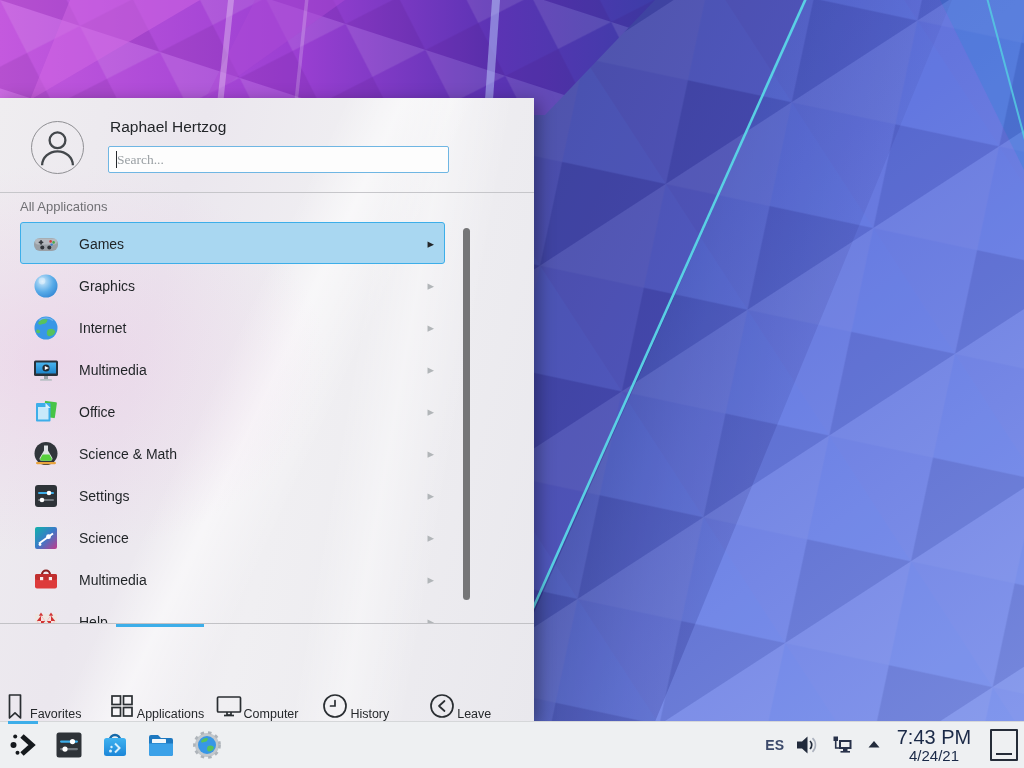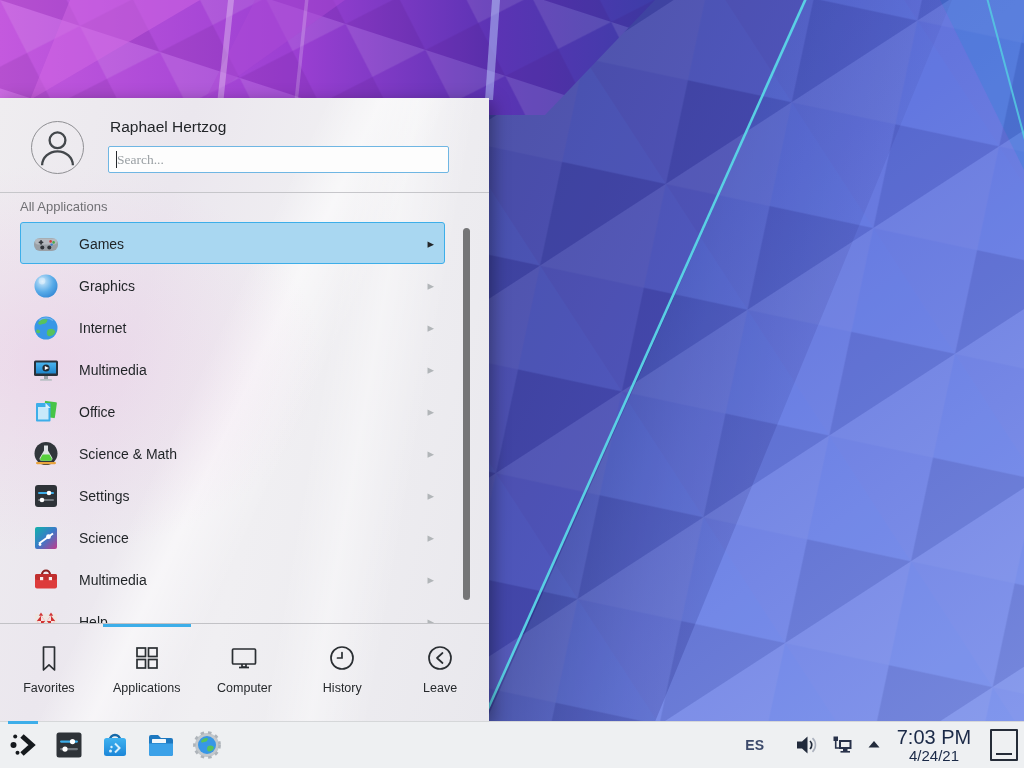--- a/index.html
+++ b/index.html
@@ -3,21 +3,21 @@
 <meta charset="utf-8">
 <style>
   * { margin:0; padding:0; box-sizing:border-box; }
   html,body { width:1024px; height:768px; overflow:hidden; }
   body { font-family:"Liberation Sans","DejaVu Sans",sans-serif; position:relative; background:#4a55c8; }
 
   .wallpaper { position:absolute; left:0; top:0; width:1024px; height:768px; z-index:0; }
 
   
   .kickoff {
-    position:absolute; left:0; top:98px; width:489px; height:623px; z-index:10;
+    position:absolute; left:0; top:98px; width:534px; height:623px; z-index:10;
     background:linear-gradient(105deg,#efedf0 0%,#ebe7ee 30%,#f0eff2 55%,#e9e8ed 100%);
     box-shadow:4px 4px 16px rgba(0,0,0,.35);
   }
   .kickoff::before {
     content:""; position:absolute; inset:0; pointer-events:none;
     background:
       radial-gradient(420px 300px at 10% 42%, rgba(233,183,224,.35), transparent 65%),
       linear-gradient(115deg, transparent 42%, rgba(255,255,255,.55) 49%, transparent 58%),
       linear-gradient(100deg, transparent 62%, rgba(255,255,255,.4) 70%, transparent 80%);
   }
@@ -45,39 +45,39 @@
   .cat-row.selected { background:#a9d7f1; border-color:#3daee9; }
   .cat-icon { position:absolute; left:11px; top:7px; width:28px; height:28px; }
   .cat-icon svg { width:28px; height:28px; display:block; }
   .cat-label { position:absolute; left:58px; top:0; line-height:42px; font-size:14px; color:#1f2326; }
   .cat-arrow { position:absolute; right:10px; top:0; line-height:41px; font-size:13px; color:#b1b5b8; }
   .cat-row.selected .cat-arrow { color:#232629; }
 
   .list-scrollbar { position:absolute; left:463px; top:130px; width:7px; height:372px; border-radius:4px; background:#757577; }
 
   .tabbar { position:absolute; left:0; top:525px; width:100%; height:98px; border-top:1px solid #c2c2c6; display:flex; }
-  .tab { position:relative; flex:1 1 0; display:flex; flex-direction:column; align-items:center; }
+  .tab { position:relative; flex:1 1 0; display:flex; flex-direction:row; align-items:flex-end; }
   .tab.active::before { content:""; position:absolute; top:0; left:50%; transform:translateX(-50%); width:88px; height:3px; background:#3daee9; }
   .tab-icon { margin-top:19px; width:30px; height:30px; }
   .tab-icon svg { width:30px; height:30px; display:block; }
   .tab-label { margin-top:8px; font-size:12.5px; color:#26292c; }
 
   
   .taskbar {
     position:absolute; left:0; top:721px; width:1024px; height:47px; z-index:20;
     background:#eef0f2; border-top:1px solid rgba(0,0,0,.10);
     display:flex; align-items:center;
   }
   .task-apps { display:flex; align-items:center; gap:16px; padding-left:8px; }
   .task-btn { position:relative; width:30px; height:30px; }
   .task-btn svg { width:30px; height:30px; display:block; }
   .task-btn .active-line { position:absolute; left:0; top:-9px; width:30px; height:3px; background:#3daee9; }
 
   .tray { margin-left:auto; display:flex; align-items:center; padding-right:6px; }
-  .kbd-layout { font-size:14px; font-weight:bold; color:#3c4a6b; margin-right:30px; }
+  .kbd-layout { font-size:14px; font-weight:bold; color:#3c4a6b; margin-right:10px; }
   .tray-icon { width:24px; height:24px; margin-right:12px; }
   .tray-icon svg { width:24px; height:24px; display:block; }
   .tray-caret { width:16px; height:16px; margin-right:10px; }
   .tray-caret svg { width:16px; height:16px; display:block; }
   .clock { text-align:center; color:#1a2947; margin-right:14px; min-width:84px; }
   .clock .time { font-size:20px; line-height:21px; }
   .clock .date { font-size:15px; line-height:16px; }
   .show-desktop { position:relative; width:28px; height:32px; border:2px solid #252c38; border-radius:1px; }
   .show-desktop::after { content:""; position:absolute; left:4px; right:4px; bottom:4px; height:2px; background:#252c38; }
 </style>
@@ -443,18 +443,18 @@
         <rect x="13" y="16" width="4.5" height="2" fill="#28324a"></rect>
         <rect x="10.5" y="18" width="9.5" height="1.6" fill="#28324a"></rect>
       </svg>
     </span>
     <span class="tray-caret">
       <svg viewBox="0 0 16 16">
           <polygon points="8,4 13.5,10.5 2.5,10.5" fill="#222b3c"></polygon>
         </svg>
     </span>
     <div class="clock">
-      <div class="time">7:03 PM</div>
+      <div class="time">7:43 PM</div>
       <div class="date">4/24/21</div>
     </div>
     <div class="show-desktop"></div>
   </div>
 </div>
 
 </body></html>

